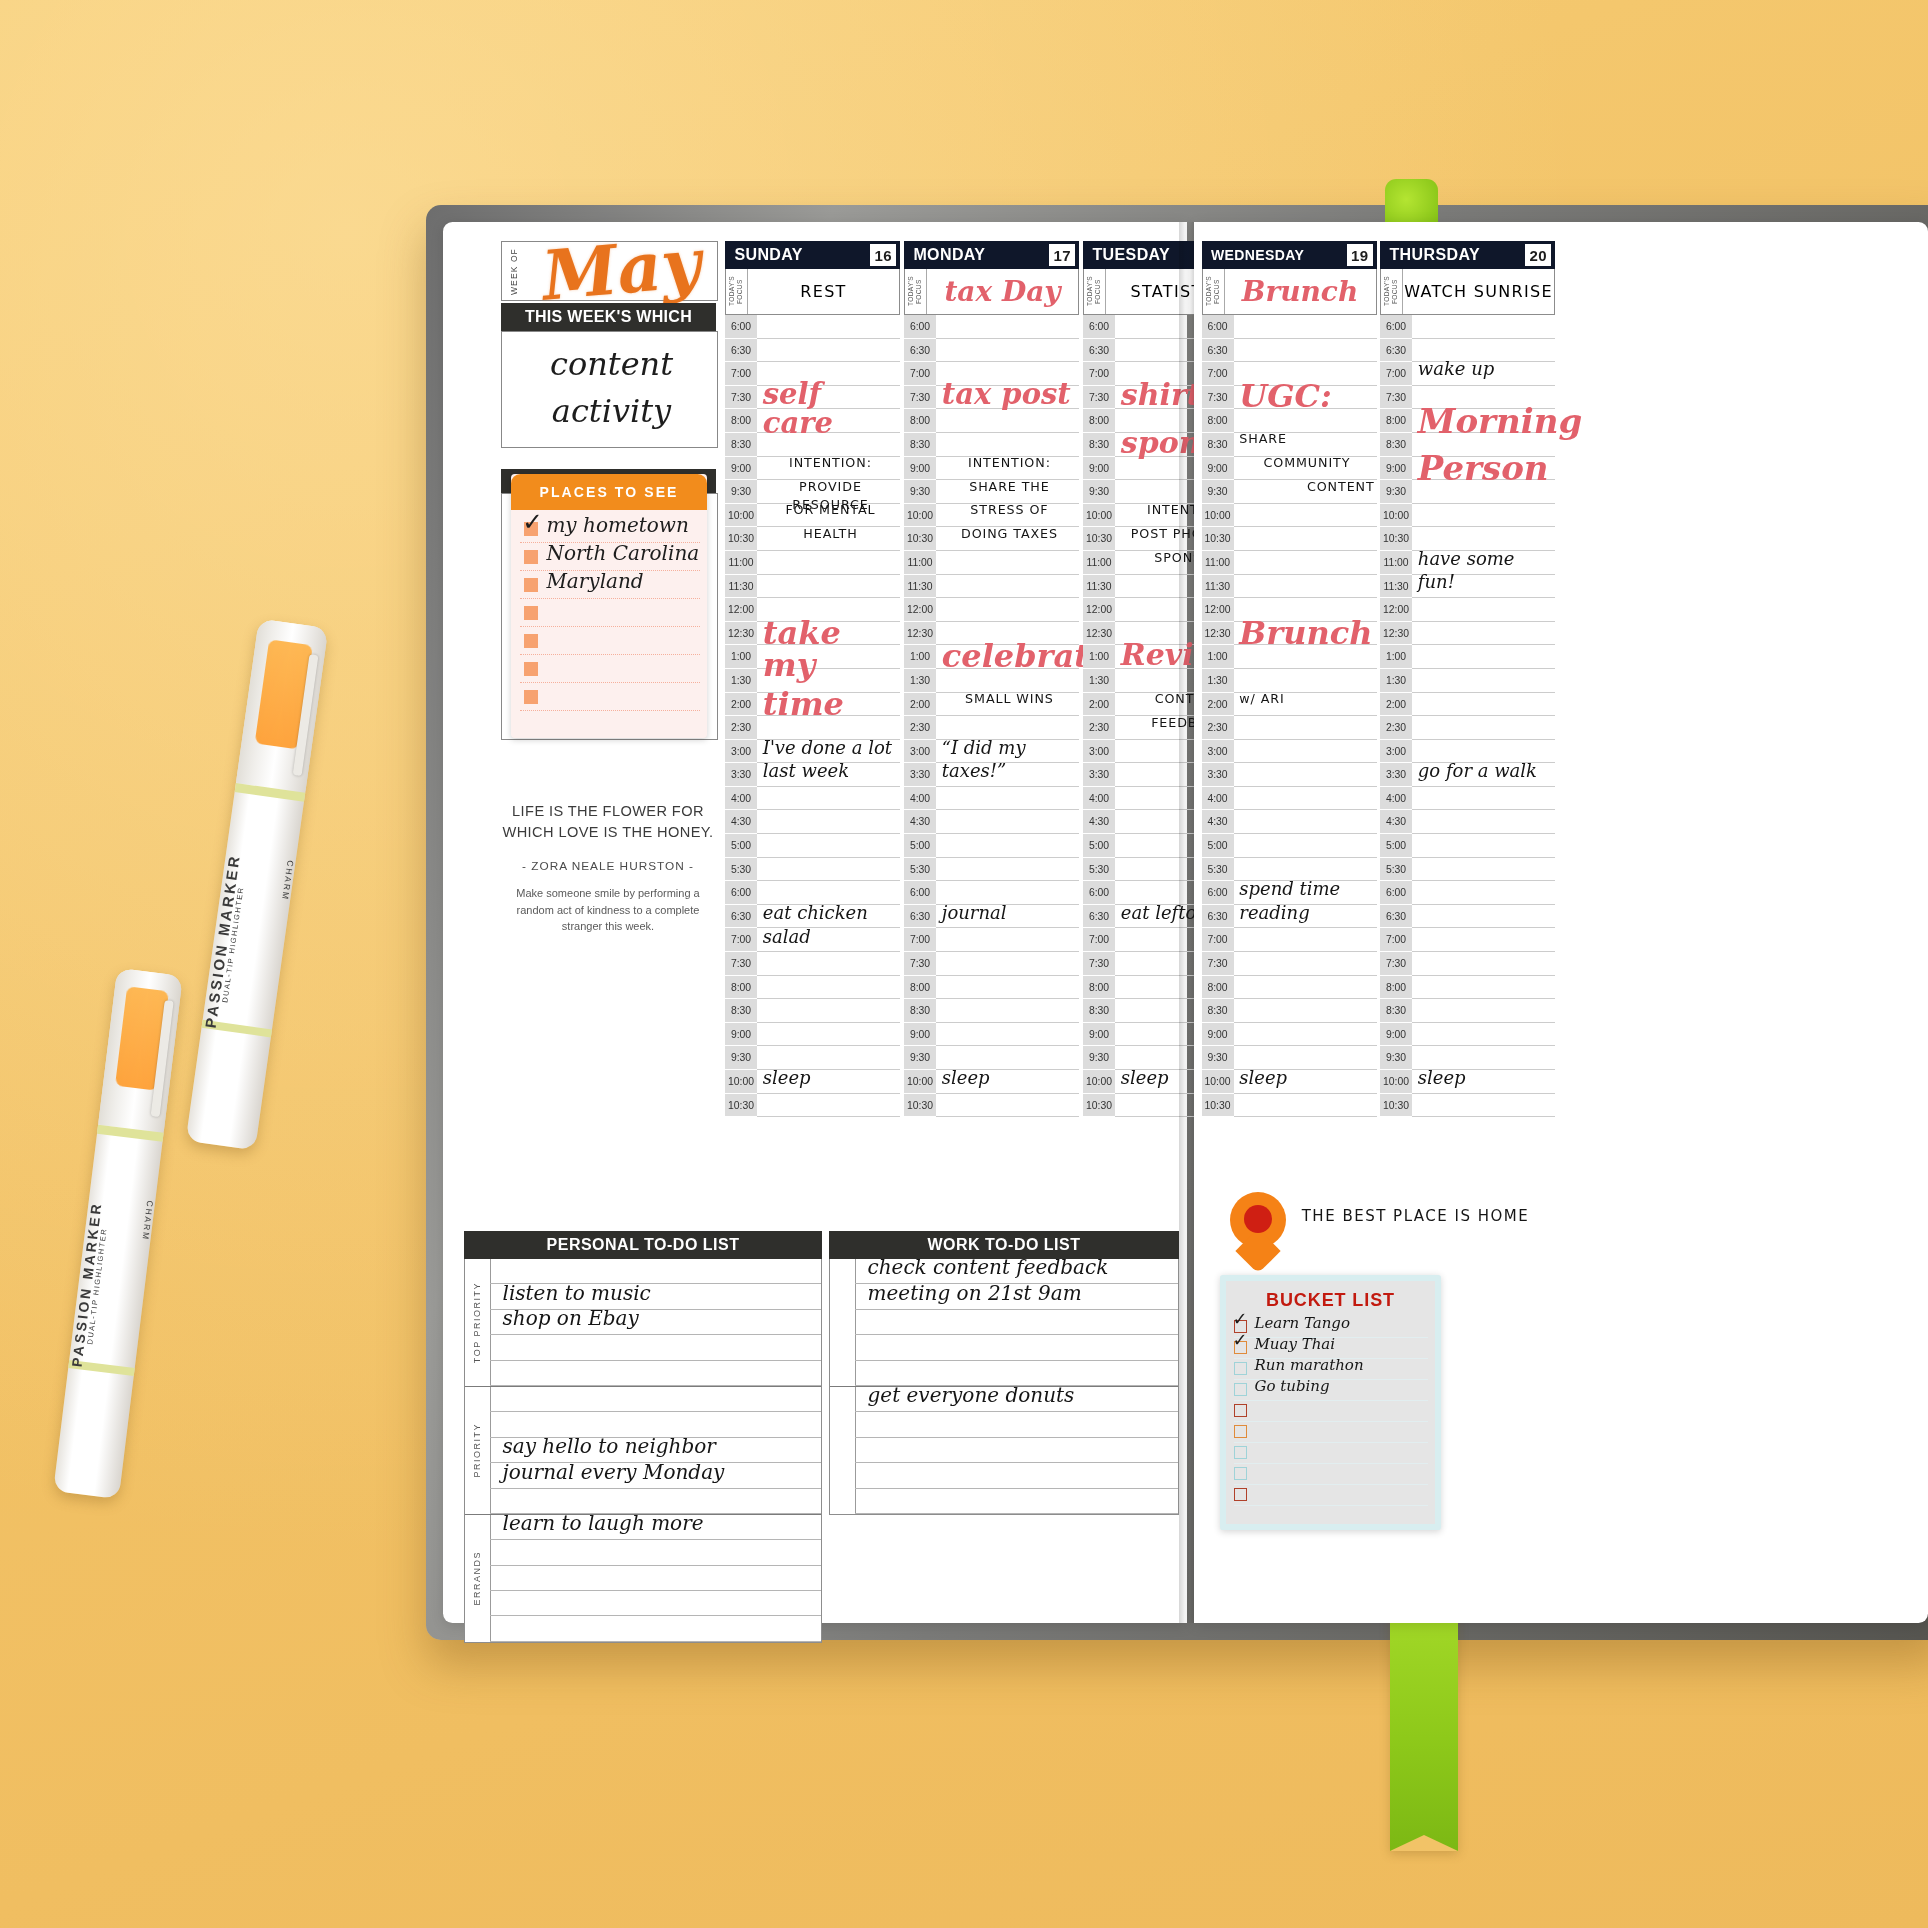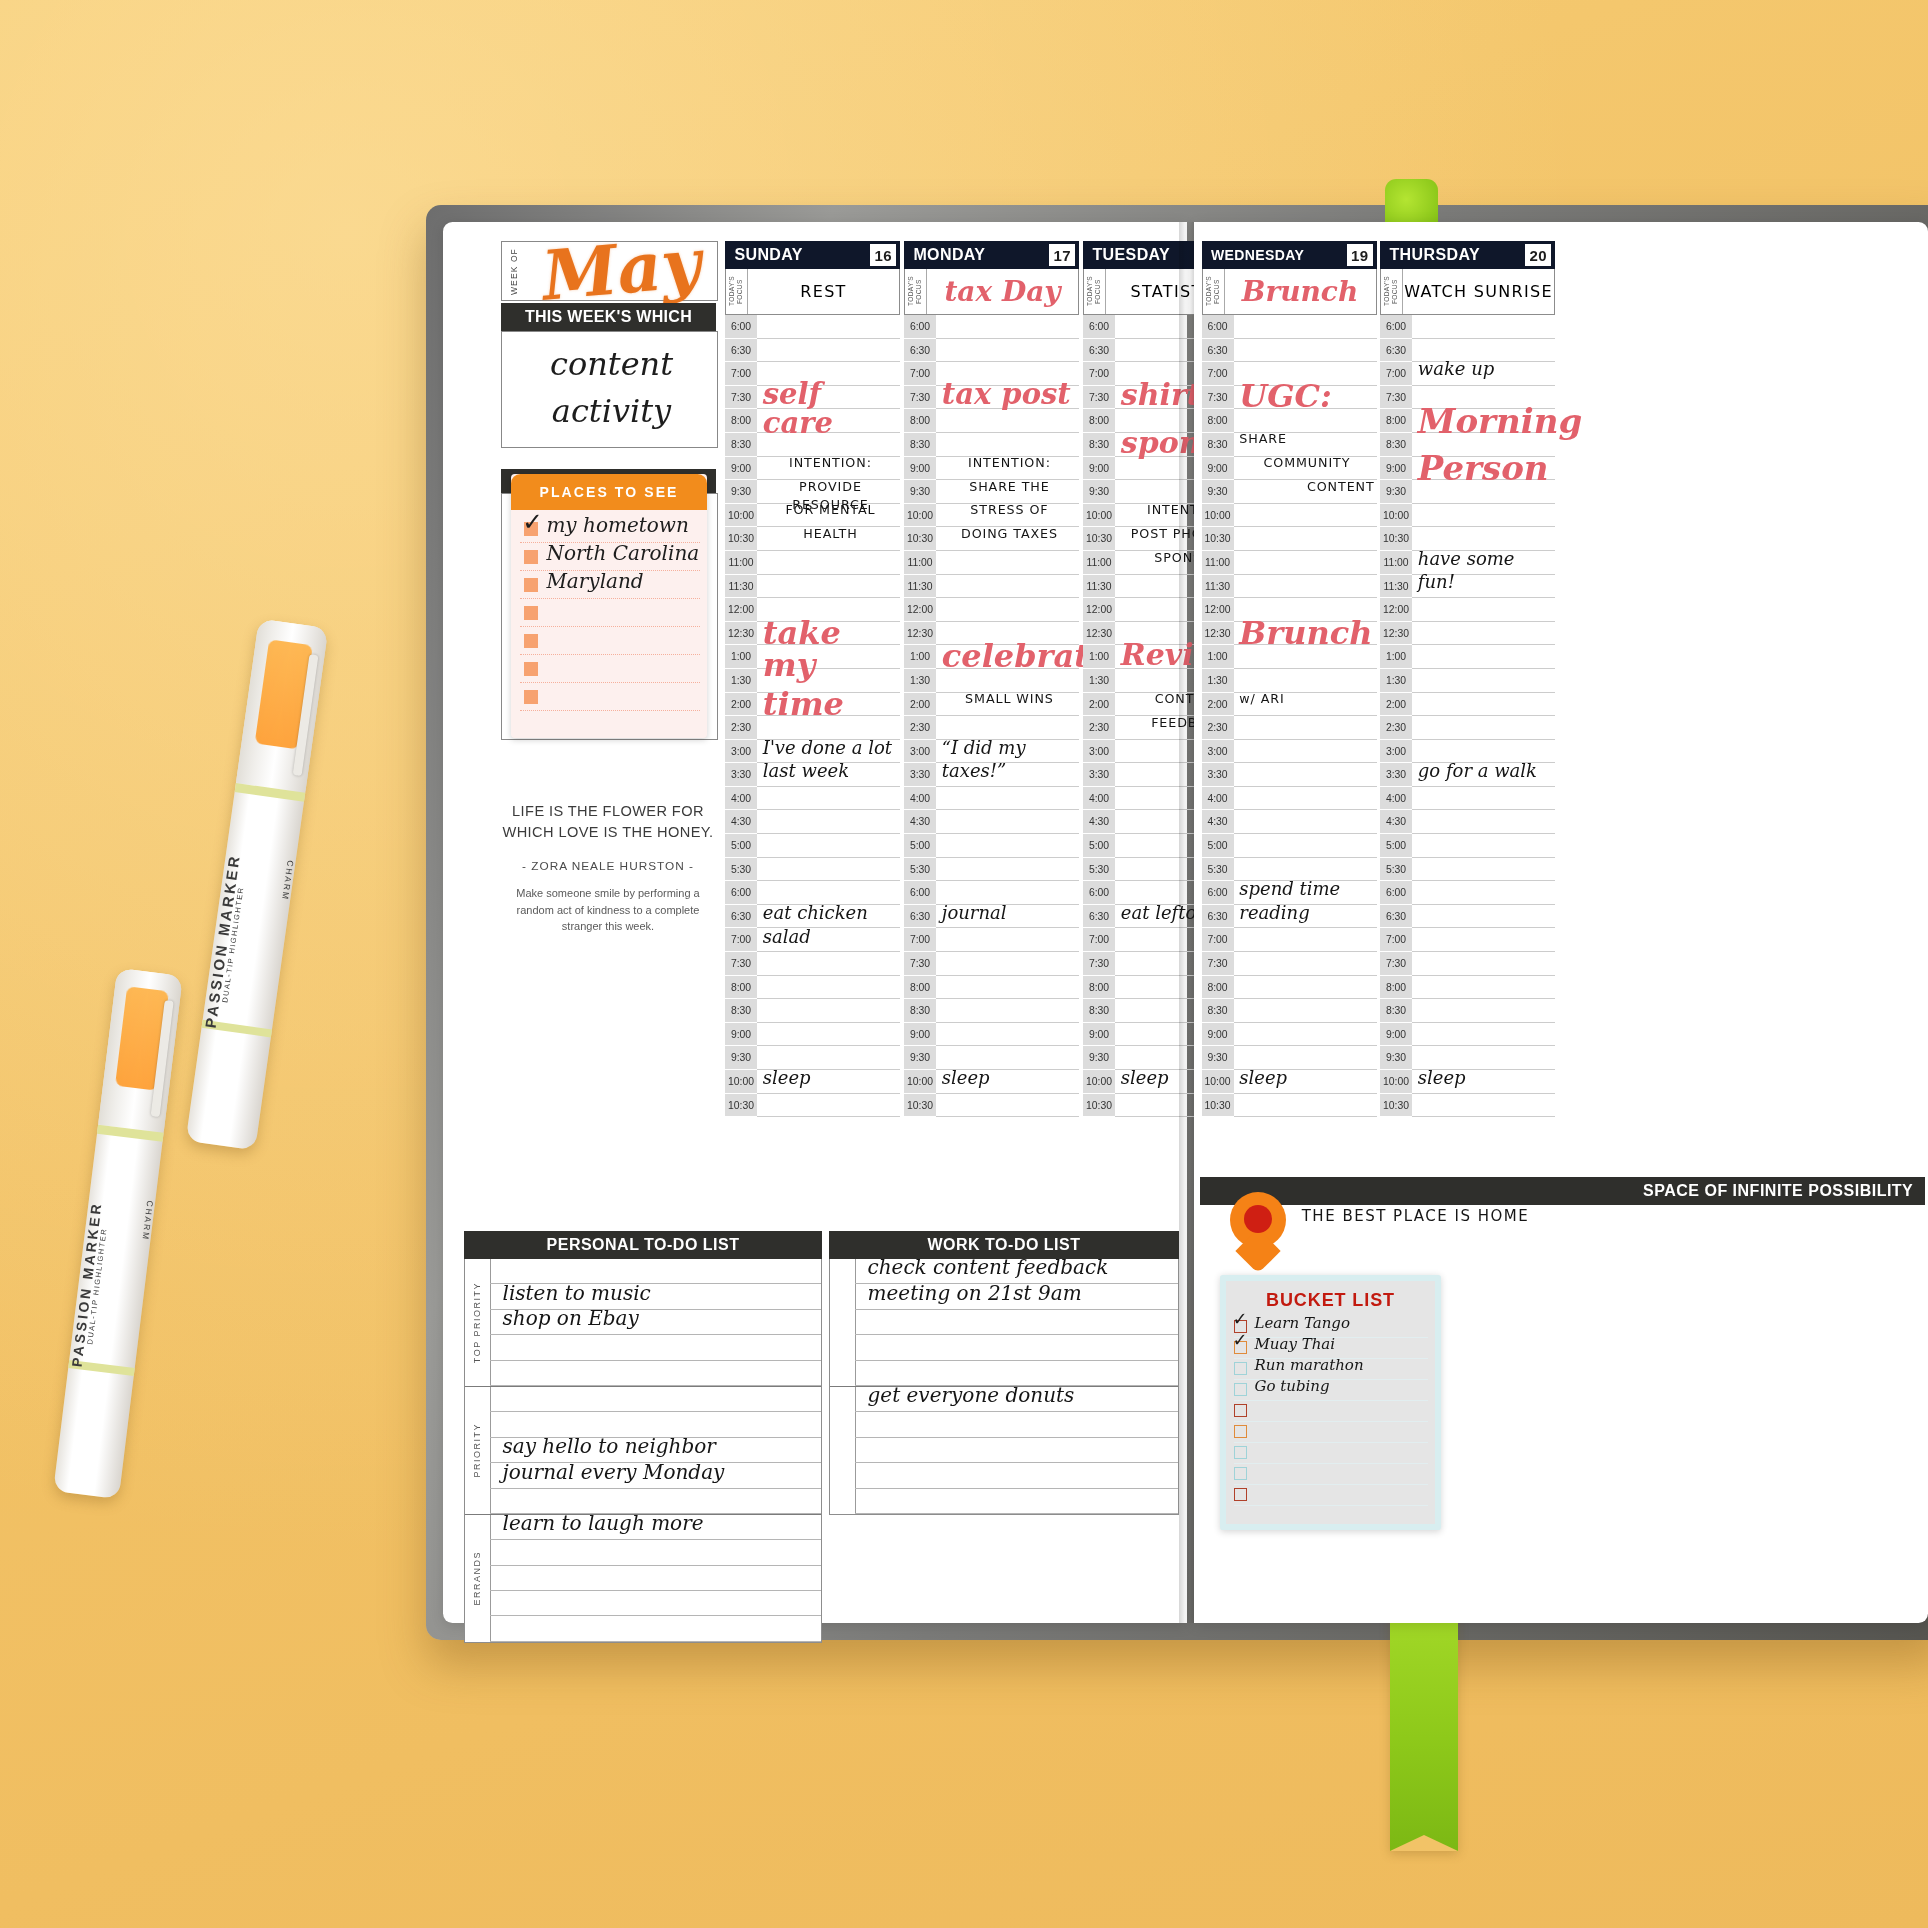--- a/index.html
+++ b/index.html
@@ -1258,21 +1258,20 @@
               <div class="ent pr" style="top: 136px; font-size: 34px;">Person</div>
               <div class="ent cur" style="top: 234px;">have some</div>
               <div class="ent cur" style="top: 257px;">fun!</div>
               <div class="ent cur" style="top: 446px;">go for a walk</div>
               <div class="ent cur" style="top: 753px;">sleep</div>
             </div>
           </div>
         </div>
       </div>
 
-    <div id="spacebar">SPACE OF INFINITE POSSIBILITY</div>
 
     <div id="pin">
       <div class="drop"></div>
       <div class="dot"></div>
     </div>
     <div id="pintext">THE BEST PLACE IS HOME</div>
 
     <div id="bucket">
       <div class="bh">BUCKET LIST</div>
       <div id="bucket-rows">

